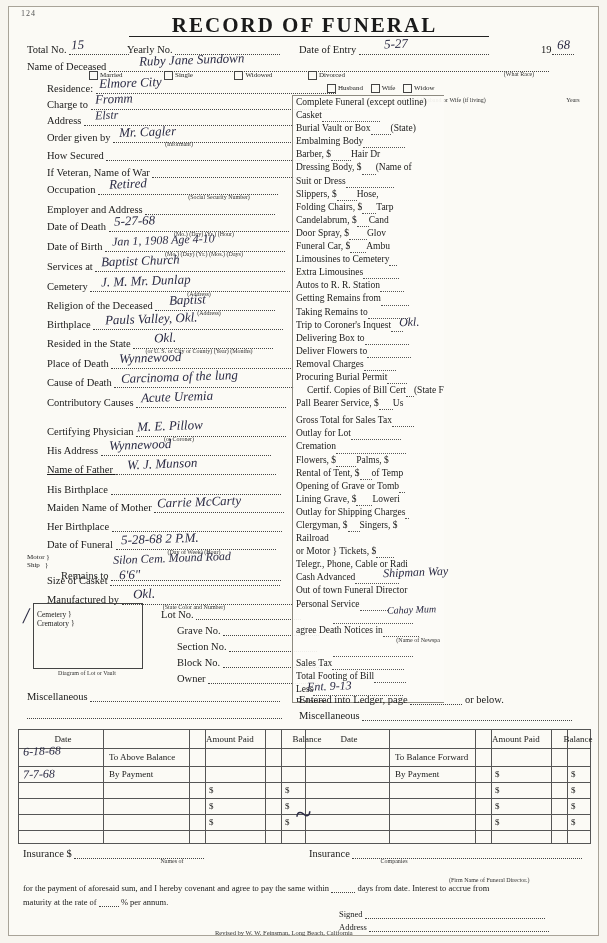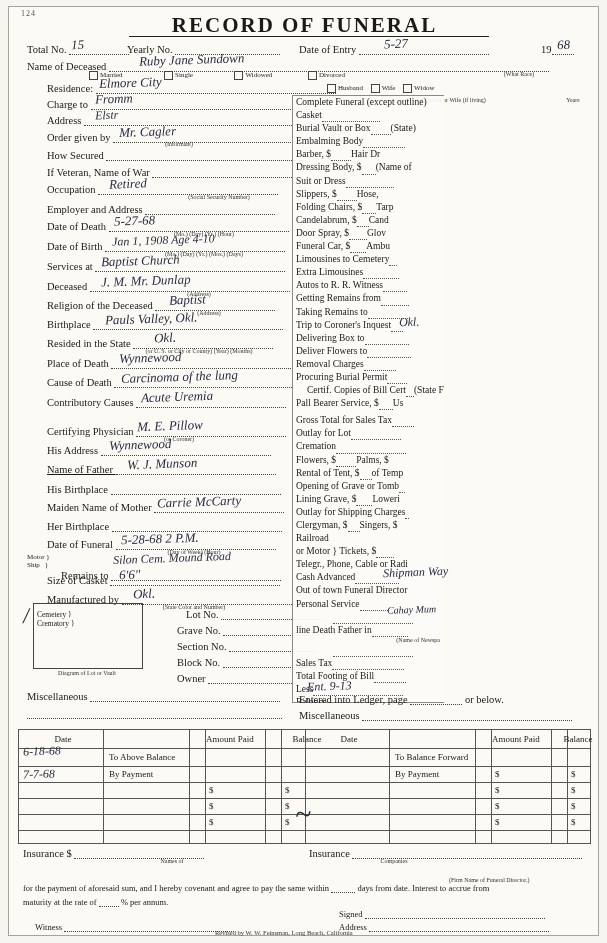--- a/index.html
+++ b/index.html
@@ -306,21 +306,21 @@
     <div class="hand" style="left:103px; top:226px;">Jan 1, 1908  Age 4-10</div>
     <div class="sub" style="left:95px; top:244px; width:200px;">(Mo.)   (Day)   (Yr.)   (Mos.)   (Days)</div>
 
     <div class="row" style="left:38px; top:253px;">
       <span class="lbl">Services at</span>
       <span class="dots" style="width:190px;"></span>
     </div>
     <div class="hand lg" style="left:92px; top:246px;">Baptist Church</div>
 
     <div class="row" style="left:38px; top:273px;">
-      <span class="lbl">Deceased</span>
+      <span class="lbl">Cemetery</span>
       <span class="dots" style="width:200px;"></span>
     </div>
     <div class="hand lg" style="left:92px; top:266px;">J. M. Mr. Dunlap</div>
     <div class="sub" style="left:150px; top:284px; width:80px;">(Address)</div>
 
     <div class="row" style="left:38px; top:292px;">
       <span class="lbl">Religion of the Deceased</span>
       <span class="dots" style="width:120px;"></span>
     </div>
     <div class="hand lg" style="left:160px; top:285px;">Baptist</div>
@@ -416,21 +416,21 @@
     <div class="row" style="left:38px; top:586px;">
       <span class="lbl">Manufactured by</span>
       <span class="dots" style="width:170px;"></span>
     </div>
     <div class="hand lg" style="left:124px; top:579px;">Okl.</div>
     <div class="sub" style="left:110px; top:597px; width:150px;">(State Color and Number)</div>
 
     <div class="row" style="left:28px; top:603px; font-size:7.5px;">Cemetery }</div>
     <div class="row" style="left:28px; top:612px; font-size:7.5px;">Crematory }</div>
 
-    <div class="row" style="left:177px; top:601px;text-align:center;">
+    <div class="row" style="left:152px; top:601px;text-align:center;">
       <span class="lbl">Lot No.</span>
       <span class="dots" style="width:105px;"></span>
     </div>
     <div class="row" style="left:168px; top:617px;">
       <span class="lbl">Grave No.</span>
       <span class="dots" style="width:96px;"></span>
     </div>
     <div class="row" style="left:168px; top:633px;">
       <span class="lbl">Section No.</span>
       <span class="dots" style="width:88px;"></span>
@@ -465,21 +465,21 @@
         <div class="pc-item"><span>Barber, $</span><span class="dl" style="width:20px;"></span><span>Hair Dr</span></div>
         <div class="pc-item"><span>Dressing Body, $</span><span class="dl" style="width:14px;"></span><span>(Name of</span></div>
         <div class="pc-item"><span>Suit or Dress</span><span class="dl" style="width:48px;"></span></div>
         <div class="pc-item"><span>Slippers, $</span><span class="dl" style="width:20px;"></span><span>Hose,</span></div>
         <div class="pc-item"><span>Folding Chairs, $</span><span class="dl" style="width:14px;"></span><span>Tarp</span></div>
         <div class="pc-item"><span>Candelabrum, $</span><span class="dl" style="width:12px;"></span><span>Cand</span></div>
         <div class="pc-item"><span>Door Spray, $</span><span class="dl" style="width:18px;"></span><span>Glov</span></div>
         <div class="pc-item"><span>Funeral Car, $</span><span class="dl" style="width:16px;"></span><span>Ambu</span></div>
         <div class="pc-item"><span>Limousines to Cemetery</span><span class="dl" style="width:8px;"></span></div>
         <div class="pc-item"><span>Extra Limousines</span><span class="dl" style="width:36px;"></span></div>
-        <div class="pc-item"><span>Autos to R. R. Witness</span><span class="dl" style="width:24px;"></span></div>
+        <div class="pc-item"><span>Autos to R. R. Station</span><span class="dl" style="width:24px;"></span></div>
         <div class="pc-item"><span>Getting Remains from</span><span class="dl" style="width:28px;"></span></div>
         <div class="pc-item"><span>Taking Remains to</span><span class="dl" style="width:40px;"></span></div>
         <div class="pc-item"><span>Trip to Coroner's Inquest</span><span class="dl" style="width:12px;"></span></div>
         <div class="pc-item"><span>Delivering Box to</span><span class="dl" style="width:44px;"></span></div>
         <div class="pc-item"><span>Deliver Flowers to</span><span class="dl" style="width:44px;"></span></div>
         <div class="pc-item"><span>Removal Charges</span><span class="dl" style="width:32px;"></span></div>
         <div class="pc-item"><span>Procuring Burial Permit</span><span class="dl" style="width:20px;"></span></div>
         <div class="pc-item" style="padding-left:14px;"><span>Certif. Copies of Bill Cert</span><span class="dl" style="width:8px;"></span><span>(State Fe</span></div>
         <div class="pc-item"><span>Pall Bearer Service, $</span><span class="dl" style="width:14px;"></span><span>Us</span></div>
         <div class="pc-item" style="margin-top:4px;"><span>Gross Total for Sales Tax</span><span class="dl" style="width:22px;"></span></div>
@@ -491,21 +491,21 @@
         <div class="pc-item"><span>Lining Grave, $</span><span class="dl" style="width:16px;"></span><span>Loweri</span></div>
         <div class="pc-item"><span>Outlay for Shipping Charges</span><span class="dl" style="width:4px;"></span></div>
         <div class="pc-item"><span>Clergyman, $</span><span class="dl" style="width:12px;"></span><span>Singers, $</span></div>
         <div class="pc-item"><span>Railroad</span></div>
         <div class="pc-item"><span>or Motor } Tickets, $</span><span class="dl" style="width:18px;"></span></div>
         <div class="pc-item"><span>Telegr., Phone, Cable or Radi</span></div>
         <div class="pc-item"><span>Cash Advanced</span><span class="dl" style="width:44px;"></span></div>
         <div class="pc-item"><span>Out of town Funeral Director</span></div>
         <div class="pc-item"><span>Personal Service</span><span class="dl" style="width:28px;"></span></div>
         <div class="pc-item" style="padding-left:40px;"><span class="dl" style="width:80px;"></span></div>
-        <div class="pc-item"><span>line Death Father in</span><span class="dl" style="width:36px;"></span></div>
+        <div class="pc-item"><span>agree Death Notices in</span><span class="dl" style="width:36px;"></span></div>
         <div class="pc-sub">(Name of Newspa</div>
         <div class="pc-item" style="padding-left:40px;"><span class="dl" style="width:80px;"></span></div>
         <div class="pc-item"><span>Sales Tax</span><span class="dl" style="width:72px;"></span></div>
         <div class="pc-item"><span>Total Footing of Bill</span><span class="dl" style="width:32px;"></span></div>
         <div class="pc-item"><span>Less</span><span class="dl" style="width:90px;"></span></div>
         <div class="pc-item"><span>Balance</span></div>
       </div>
     </div>
 
     <div class="hand" style="left:390px; top:308px;">Okl.</div>
@@ -593,24 +593,20 @@
     <div class="footer-text" style="left:14px; top:888px;">
       <span>maturity at the rate of</span>
       <span class="dots" style="width:20px;"></span>
       <span>% per annum.</span>
     </div>
     <div class="footer-small" style="left:440px; top:870px;">(Firm Name of Funeral Director.)</div>
     <div class="footer-text" style="left:330px; top:900px;">
       <span>Signed</span>
       <span class="dots" style="width:180px;"></span>
     </div>
-    <div class="footer-text" style="left:26px; top:913px;">
-      <span>Witness</span>
-      <span class="dots" style="width:170px;"></span>
-    </div>
     <div class="footer-text" style="left:330px; top:913px;">
       <span>Address</span>
       <span class="dots" style="width:180px;"></span>
     </div>
     <div class="footer-small" style="left:206px; top:922px; font-size:6.5px;">Revised by W. W. Feinsman, Long Beach, California</div>
 
   </div>
 </div>
 
 </body></html>

